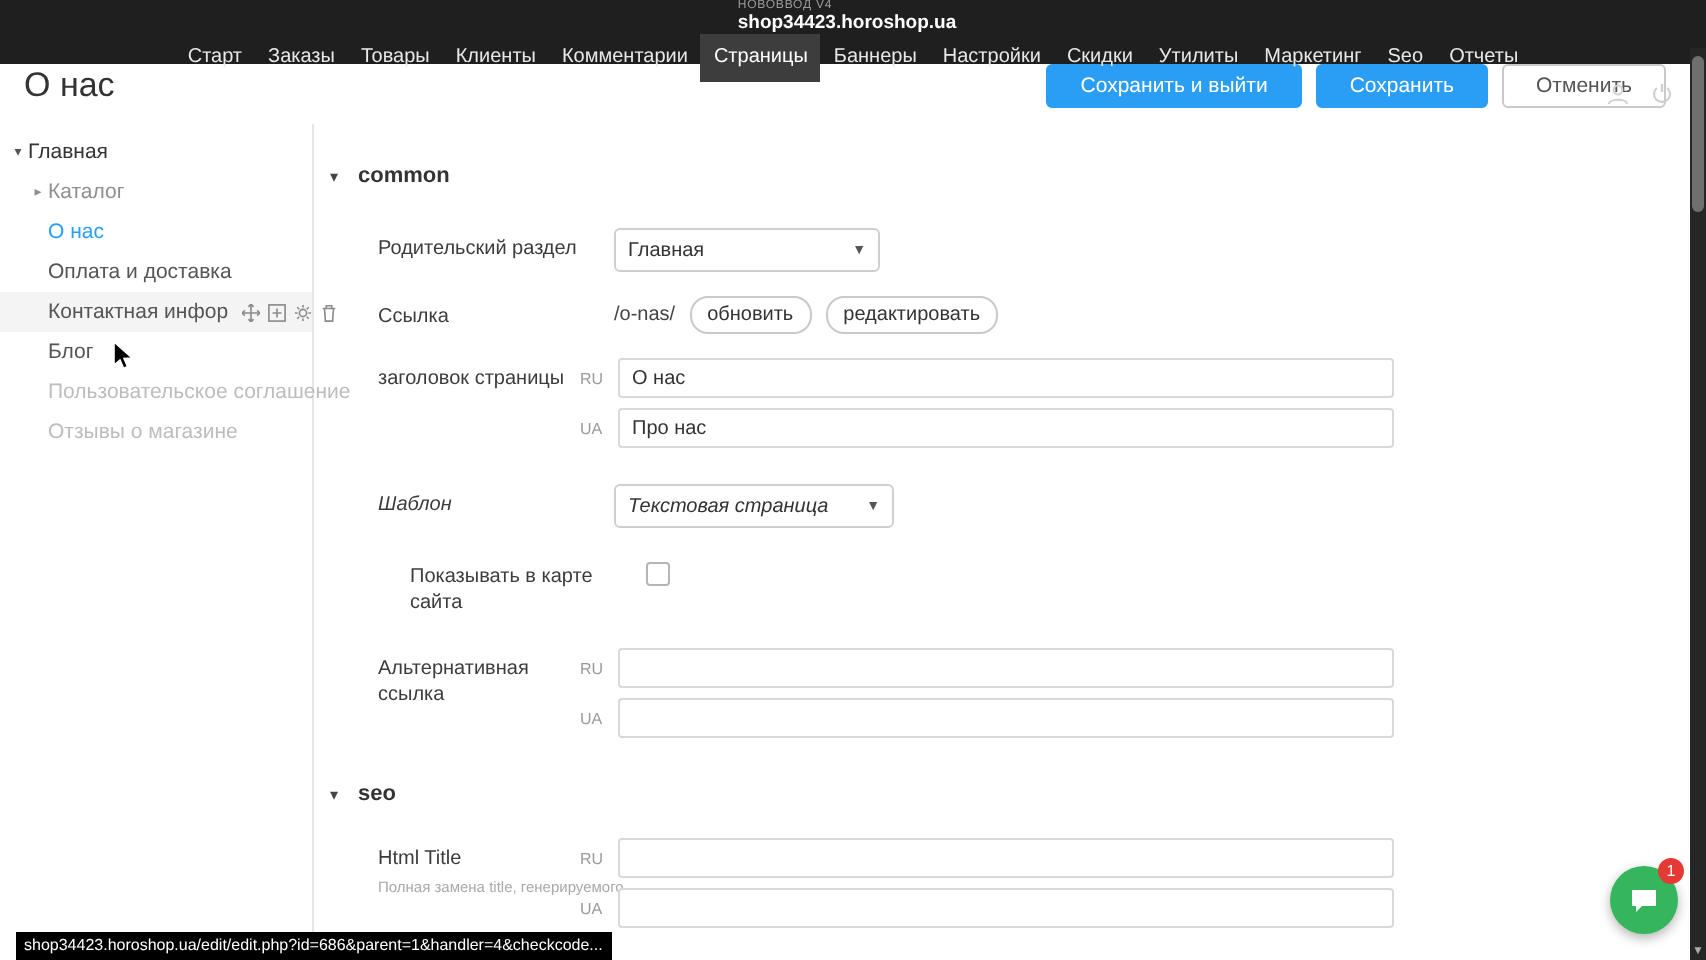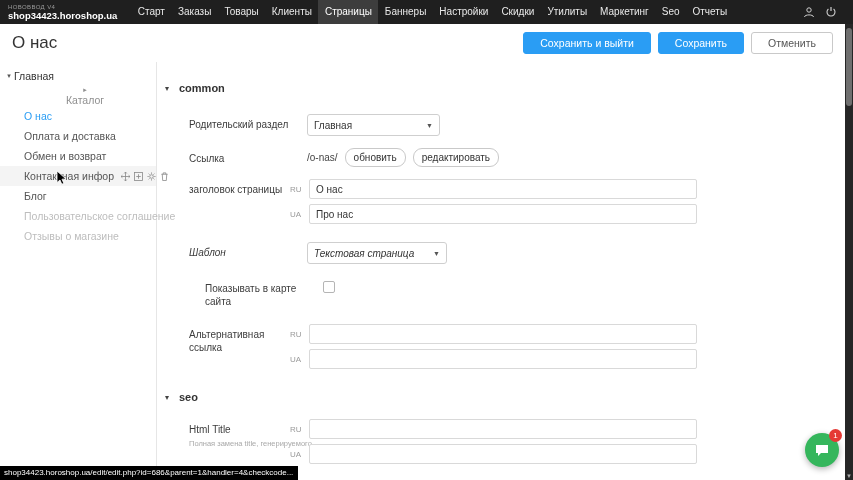--- a/index.html
+++ b/index.html
@@ -4,22 +4,22 @@
 <style>
   * { margin:0; padding:0; box-sizing:border-box; }
   html,body { background:#888; }
   .screen {
     position:relative; width:853px; height:480px; background:#fff;
     font-family:"Liberation Sans","DejaVu Sans",sans-serif; overflow:hidden;
     margin:0 auto;
   }
   
   .topbar {
-    position:absolute; top:0; left:0; width:853px; height:24px;
-    background:#1f1f1f; display:flex; align-items:center; color:#fff; z-index:30;
+    position:absolute; top:0; left:0; width:853px; height:32px;
+    background:#1f1f1f; display:flex; align-items:center; color:#fff; z-index:30;flex-direction:column;
   }
   .brand { margin-left:8px; margin-right:14px; line-height:1; white-space:nowrap; }
   .brand-top { font-size:6px; color:#9a9a9a; letter-spacing:.4px; margin-bottom:1px; }
   .brand-name { font-size:9.5px; font-weight:bold; color:#fff; }
   .menu { display:flex; height:24px; align-items:center; }
   .menu-item {
     font-size:10px; color:#e8e8e8; padding:0 6.5px; line-height:24px;
     text-decoration:none; white-space:nowrap; cursor:pointer;
   }
   .menu-item.active { background:#3d3d3d; color:#fff; }
@@ -40,21 +40,21 @@
   .btn-white { background:#fff; border-color:#c9c9c9; color:#555; }
 
   
   .body { position:absolute; top:62px; left:0; width:845px; height:418px; display:flex; }
 
   
   .sidebar { width:157px; border-right:1px solid #e6e6e6; padding-top:4px; flex:none; }
   .tree-item { height:20px; display:flex; align-items:center; font-size:10.5px; color:#555; cursor:pointer; white-space:nowrap; }
   .tree-caret { width:10px; text-align:center; font-size:7px; color:#555; flex:none; }
   .tree-item.root { padding-left:4px; color:#333; }
-  .tree-item.branch { padding-left:14px; color:#8f8f8f;flex-direction:column; }
+  .tree-item.branch { padding-left:14px; color:#8f8f8f; }
   .tree-item.branch .tree-caret { color:#8f8f8f; }
   .tree-item.child { padding-left:24px; }
   .tree-item.selected { color:#2a9df4; }
   .tree-item.disabled { color:#bdbdbd; }
   .tree-item.hovered { background:#f4f4f4; }
   .row-icons { display:flex; align-items:center; gap:3px; margin-left:6px; }
   .row-icon { width:10px; height:10px; display:inline-flex; align-items:center; justify-content:center; cursor:pointer; }
   .row-icon svg { display:block; }
 
   
@@ -78,21 +78,21 @@
   .link-row { display:flex; align-items:center; gap:7px; }
   .link-value { font-size:10px; color:#444; }
   .mini-btn { font-size:10px; color:#333; background:#fff; border:1px solid #c9c9c9; border-radius:9px;
               padding:3px 8px; cursor:pointer; font-family:inherit; }
   .checkbox { width:12px; height:12px; border:1px solid #b5b5b5; border-radius:2px; background:#fff;
               display:inline-flex; align-items:center; justify-content:center; cursor:pointer; margin-top:3px; }
   .checkbox.checked { background:#2a9df4; border-color:#2a9df4; color:#fff; font-size:9px; line-height:1; }
 
   
   .statusbar {
-    position:absolute; left:0; bottom:0; background:#000; color:#fff; font-size:8px;
+    position:absolute; left:8px; bottom:0; background:#000; color:#fff; font-size:8px;
     padding:2px 5px 3px 4px; white-space:nowrap; z-index:40;
   }
 
   
   .chat-bubble {
     position:absolute; right:14px; bottom:13px; width:34px; height:34px; border-radius:50%;
     background:#35b65c; z-index:45; display:flex; align-items:center; justify-content:center;
     box-shadow:0 2px 6px rgba(0,0,0,.3); cursor:pointer;
   }
   .chat-badge {
@@ -116,20 +116,21 @@
   <div class="topbar">
     <div class="brand">
       <div class="brand-top">НОВОВВОД V4</div>
       <div class="brand-name">shop34423.horoshop.ua</div>
     </div>
     <nav class="menu">
       <a class="menu-item">Старт</a>
       <a class="menu-item">Заказы</a>
       <a class="menu-item">Товары</a>
       <a class="menu-item">Клиенты</a>
+      <a class="menu-item">Комментарии</a>
       <a class="menu-item active">Страницы</a>
       <a class="menu-item">Баннеры</a>
       <a class="menu-item">Настройки</a>
       <a class="menu-item">Скидки</a>
       <a class="menu-item">Утилиты</a>
       <a class="menu-item">Маркетинг</a>
       <a class="menu-item">Seo</a>
       <a class="menu-item">Отчеты</a>
     </nav>
     <div class="top-icons">
@@ -166,23 +167,20 @@
       </div>
       <div class="tree-item branch">
         <span class="tree-caret">▸</span>
         <span>Каталог</span>
       </div>
       <div class="tree-item child selected">
         <span>О нас</span>
       </div>
       <div class="tree-item child">
         <span>Оплата и доставка</span>
-      </div>
-      <div class="tree-item child">
-        <span>Обмен и возврат</span>
       </div>
       <div class="tree-item child hovered">
         <span>Контактная инфор</span>
         <span class="row-icons">
           <span class="row-icon">
             <svg width="9" height="9" viewBox="0 0 10 10">
                 <path d="M5 0 L5 10 M0 5 L10 5 M5 0 L3.6 1.6 M5 0 L6.4 1.6 M5 10 L3.6 8.4 M5 10 L6.4 8.4 M0 5 L1.6 3.6 M0 5 L1.6 6.4 M10 5 L8.4 3.6 M10 5 L8.4 6.4" stroke="#8a8a8a" stroke-width="0.9" fill="none"></path>
               </svg>
           </span>
           <span class="row-icon">

